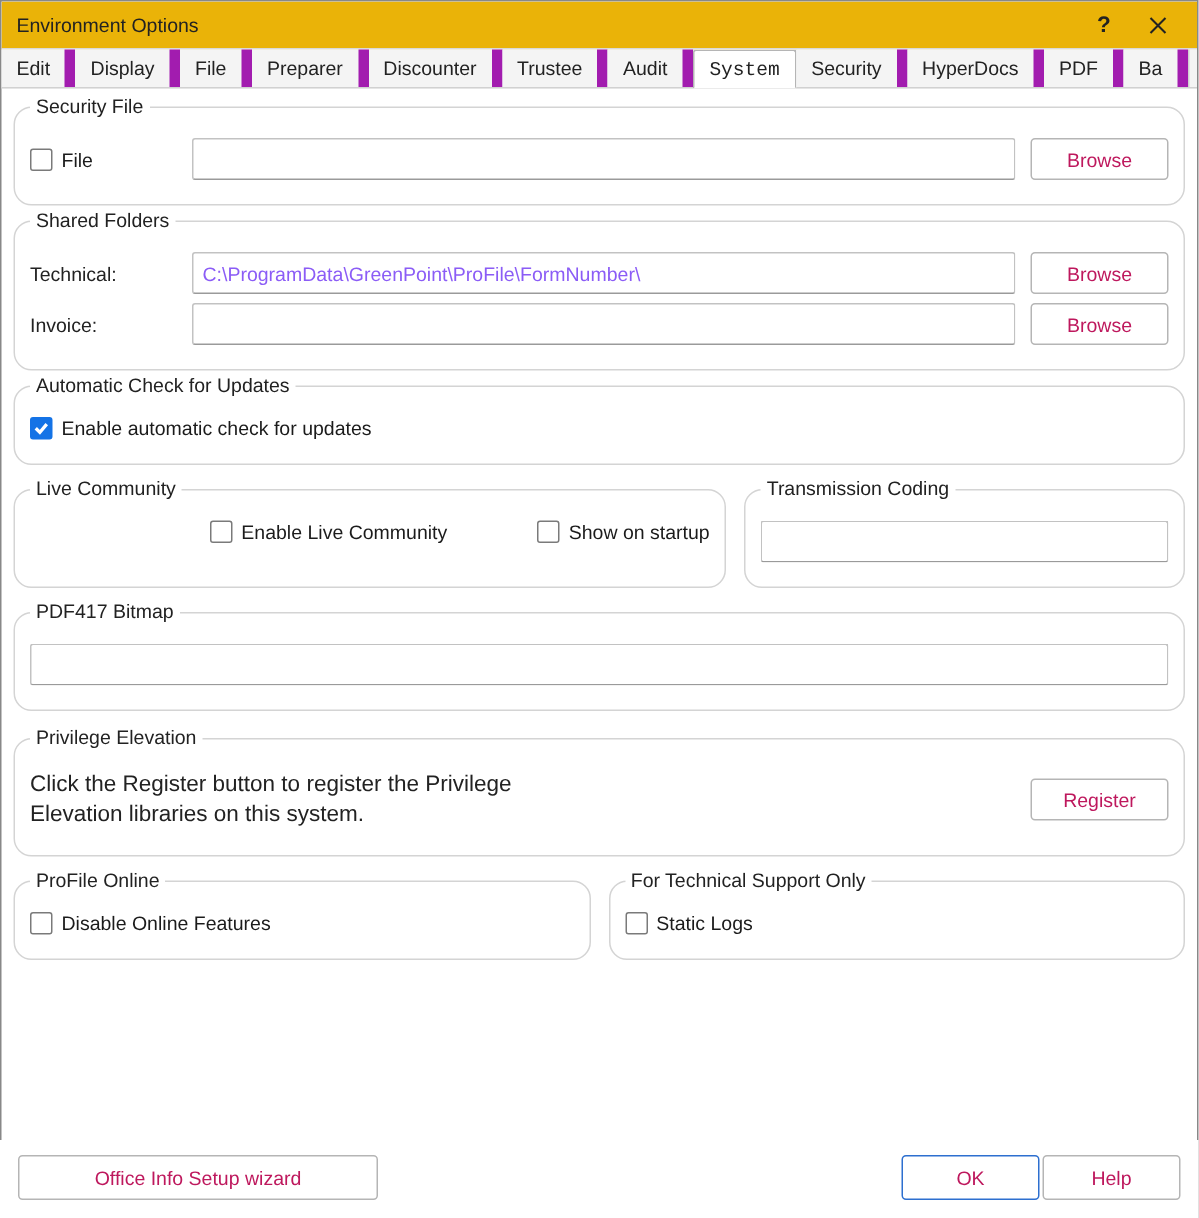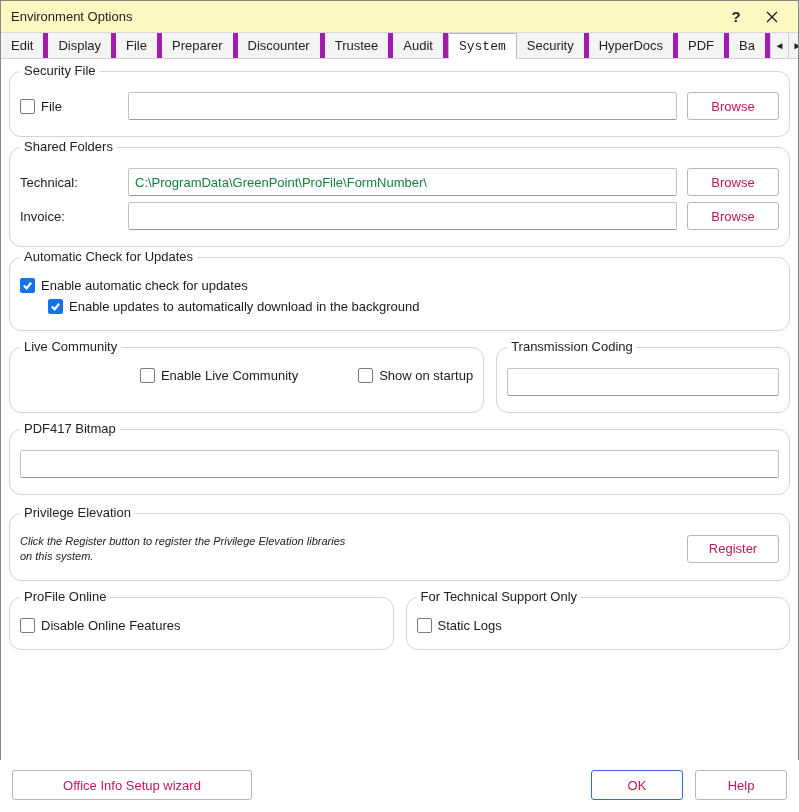--- a/index.html
+++ b/index.html
@@ -12,21 +12,21 @@
     height: 812px;
     overflow: hidden;
     border: 1px solid #888;
   }
   
   .titlebar {
     display: flex;
     align-items: center;
     height: 32px;
     padding: 0 8px 0 10px;
-    background: #fef9c3;
+    background: #eab308;
     border-bottom: 1px solid #d9d9d9;
   }
   .titlebar .title {
     flex: 1;
     font-size: 13px;
     color: #222;
   }
   .titlebar .titlebtn {
     width: 36px;
     height: 28px;
@@ -48,21 +48,21 @@
     background: #f4f4f4;
     border-bottom: 1px solid #d1d1d1;
     position: relative;
   }
   .tabstrip .tab {
     padding: 0 10px;
     display: flex;
     align-items: center;
     font-size: 13px;
     color: #222;
-    border-right: 5px solid #a21caf;
+    border-right: 7px solid #a21caf;
     cursor: default;
     background: #f4f4f4;
     white-space: nowrap;
   }
   .tabstrip .tab.active {
     background: #ffffff;
     border: 1px solid #b5b5b5;
     border-bottom: 1px solid #ffffff;
     margin-bottom: -1px;
     border-top-left-radius: 2px;
@@ -146,21 +146,21 @@
     stroke-width: 2.4;
     fill: none;
   }
   .chk .lbl { font-size: 13px; }
 
   input[type=text].textfield {
     flex: 1;
     height: 28px;
     padding: 2px 6px;
     font-size: 13px;
-    color: #15803d;
+    color: #8b5cf6;
     background: #ffffff;
     border: 1px solid #c2c2c2;
     border-bottom: 1px solid #9a9a9a;
     border-radius: 2px;
     outline: none;
   }
 
   button.btn {
     height: 28px;
     min-width: 92px;
@@ -181,33 +181,32 @@
     gap: 12px;
   }
   .hsplit > .group { flex: 1; }
 
   .footer {
     position: absolute;
     left: 0; right: 0; bottom: 0;
     display: flex;
     align-items: center;
     padding: 10px 12px 12px 12px;
-    gap: 12px;
+    gap: 2px;
     background: #ffffff;
   }
   .footer .spacer { flex: 1; }
   .footer button.btn { min-width: 92px; height: 30px; }
   .footer button.btn.wide { min-width: 240px; }
 
   .smalltext {
-    font-size: 11px;
+    font-size: 15px;
     color: #222;
     max-width: 340px;
     line-height: 1.35;
-    font-style: italic;
   }
 </style>
 </head>
 <body>
 
 <div class="titlebar">
   <div class="title">Environment Options</div>
   <div class="titlebtn help">?</div>
   <div class="titlebtn close">
     <svg viewBox="0 0 12 12">
@@ -271,30 +270,20 @@
     <div class="row">
       <span class="chk checked">
         <span class="box">
             <svg viewBox="0 0 12 12">
               <polyline points="2,6 5,9 10,3"></polyline>
             </svg>
           </span>
         <span class="lbl">Enable automatic check for updates</span>
       </span>
     </div>
-    <div class="row" style="padding-left:28px;">
-      <span class="chk checked">
-        <span class="box">
-            <svg viewBox="0 0 12 12">
-              <polyline points="2,6 5,9 10,3"></polyline>
-            </svg>
-          </span>
-        <span class="lbl">Enable updates to automatically download in the background</span>
-      </span>
-    </div>
   </div>
 
   <div class="hsplit">
     <div class="group" style="flex:1.25;">
       <span class="legend">Live Community</span>
       <div class="row" style="justify-content:flex-end; gap:60px;">
         <span class="chk">
           <span class="box"></span>
           <span class="lbl">Enable Live Community</span>
         </span>

